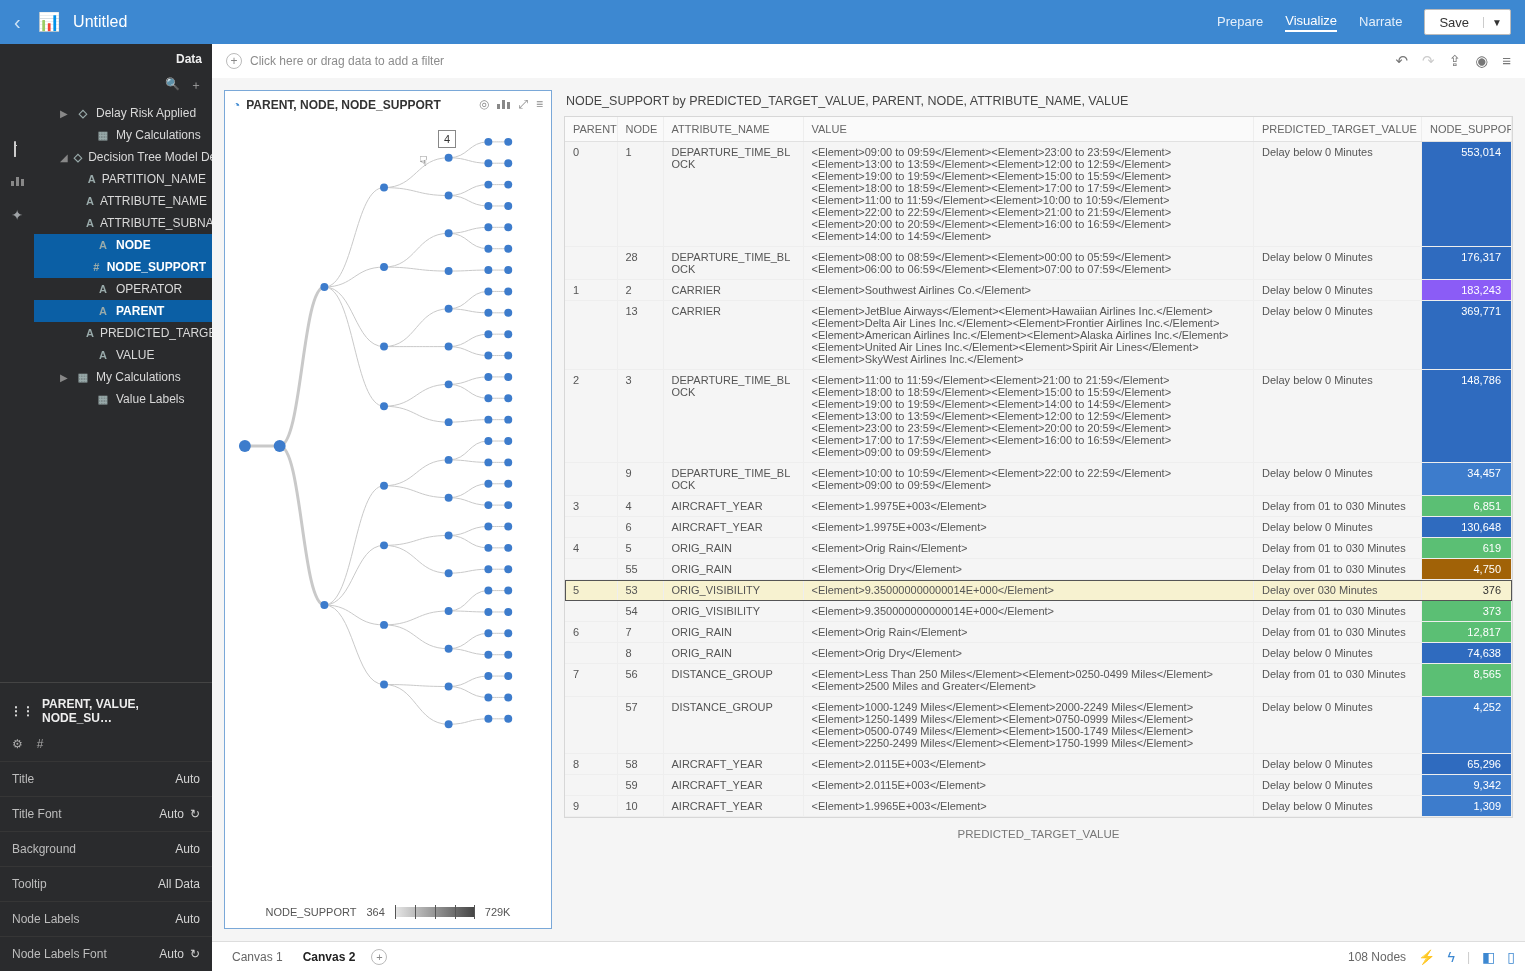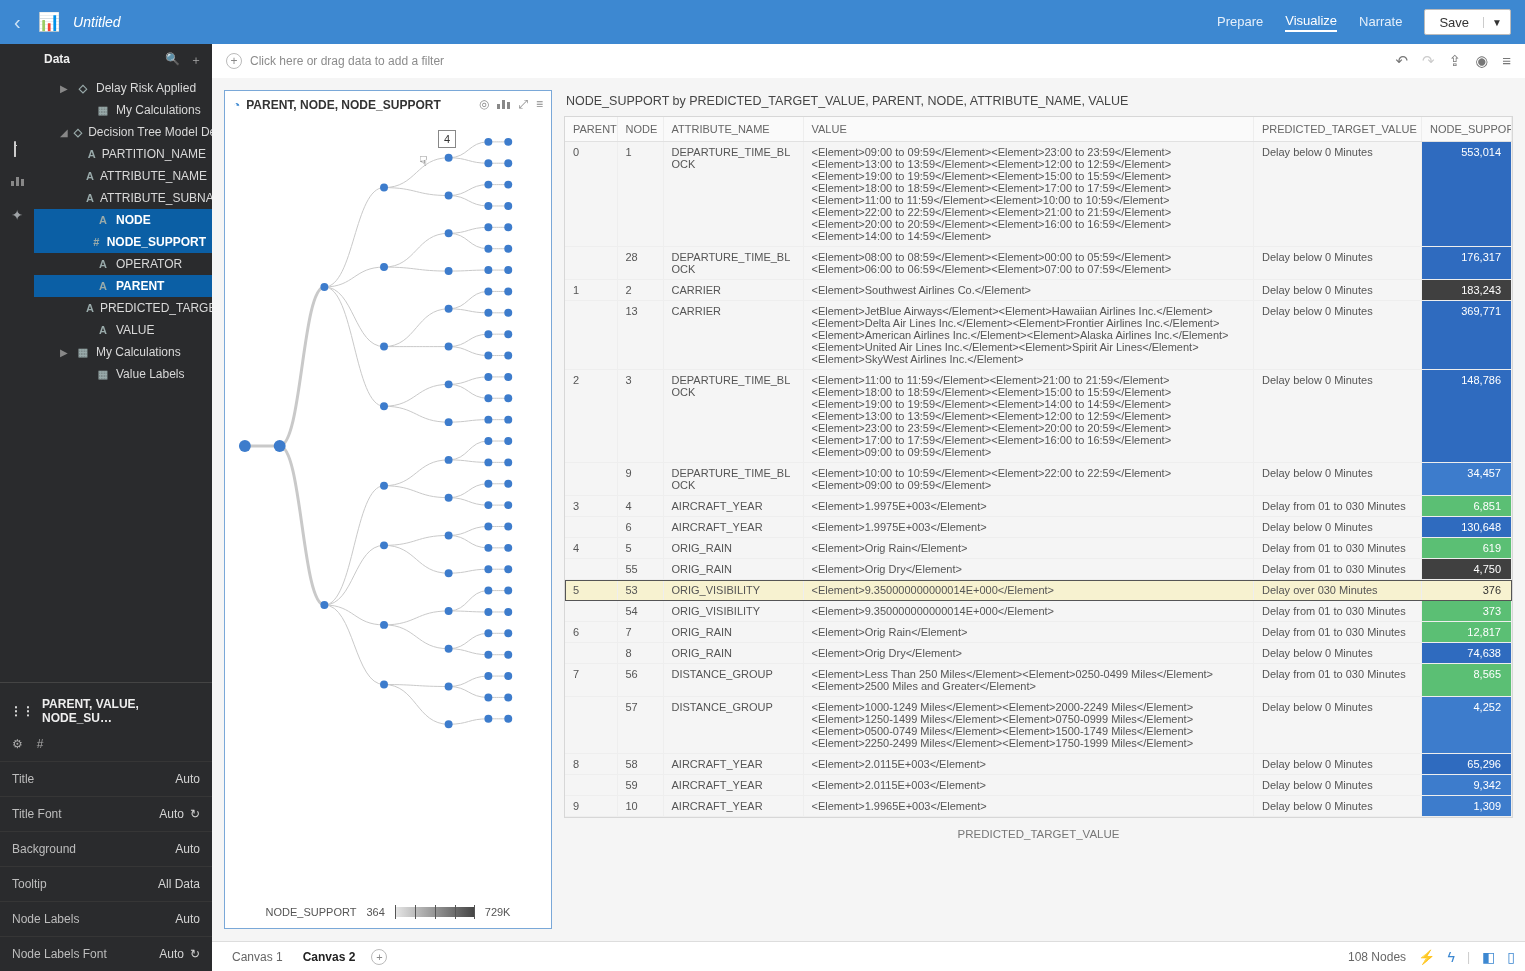--- a/index.html
+++ b/index.html
@@ -13,32 +13,32 @@
 .brand { margin-left:14px; font-size:15px; letter-spacing:.5px; color:#222; }
 .brand b { font-weight:700; }
 .appbar-right { margin-left:auto; display:flex; align-items:center; gap:14px; }
 .help-icon { font-size:15px; color:#888; }
 .avatar { width:26px; height:26px; border-radius:50%; background: radial-gradient(circle at 35% 35%, #cbb 0%, #a98 55%, #776 100%); border:2px solid #ddd; }
 
 
 .titlebar { display:flex; align-items:center; height:44px; background:#3d88d1; color:#fff; padding:0 14px; }
 .back-chevron { font-size:20px; color:#cfe3f5; cursor:pointer; }
 .doc-icon { margin:0 12px 0 18px; font-size:18px; }
-.doc-title { font-size:14px; font-weight:300;font-style:italic; }
+.doc-title { font-size:16px; font-weight:300; }
 .titlebar-right { margin-left:auto; display:flex; align-items:center; gap:22px; font-size:13px; }
 .tab-link { color:#e5effa; cursor:pointer; padding-bottom:2px; }
 .tab-link.active { color:#fff; border-bottom:2px solid #fff; }
 .save-btn { background:#fff; color:#333; border:1px solid #bbb; border-radius:2px; height:26px; display:flex; align-items:center; }
 .save-btn span { padding:0 14px; }
 .save-btn .dd { border-left:1px solid #ccc; padding:0 8px; font-size:10px; }
 
 
 .main { flex:1; display:flex; min-height:0; }
 .sidebar { width:212px; background:#2a2b2d; color:#ccc; display:flex; flex-direction:column; font-size:12px; }
-.side-head { display:flex; align-items:flex-start; padding:8px 10px; gap:11px; }
+.side-head { display:flex; align-items:flex-end; padding:8px 10px; gap:11px;flex-direction:column; }
 .side-head .t { font-weight:600; color:#eee; flex:1; }
 .side-icons { margin-left:auto; display:flex; gap:10px; color:#aaa; }
 .side-rail { position:absolute; left:0; top:80px; width:34px; display:flex; flex-direction:column; gap:18px; padding-top:18px; align-items:center; color:#9fa3a6; }
 .panel { padding-left:34px; }
 .tree-row { display:flex; align-items:center; height:22px; padding:0 6px 0 8px; gap:6px; cursor:pointer; white-space:nowrap; overflow:hidden; }
 .tree-row.sel { background:#0b5fa5; }
 .tree-row .caret { width:10px; font-size:10px; color:#888; }
 .tree-row .ic { width:14px; text-align:center; color:#9aa; font-weight:700; font-size:11px; }
 .tree-row .lbl { color:#d9d9d9; font-size:12px; }
 .tree-row.sel .lbl { color:#fff; font-weight:600; }
@@ -509,21 +509,21 @@
                     <td>&lt;Element&gt;08:00 to 08:59&lt;/Element&gt;&lt;Element&gt;00:00 to 05:59&lt;/Element&gt;&lt;Element&gt;06:00 to 06:59&lt;/Element&gt;&lt;Element&gt;07:00 to 07:59&lt;/Element&gt;</td>
                     <td>Delay below 0 Minutes</td>
                     <td class="ns" style="background:#2f6bbf;">176,317</td>
                   </tr>
                   <tr>
                     <td>1</td>
                     <td>2</td>
                     <td>CARRIER</td>
                     <td>&lt;Element&gt;Southwest Airlines Co.&lt;/Element&gt;</td>
                     <td>Delay below 0 Minutes</td>
-                    <td class="ns" style="background:#404040;">183,243</td>
+                    <td class="ns" style="background:#8b5cf6;">183,243</td>
                   </tr>
                   <tr>
                     <td></td>
                     <td>13</td>
                     <td>CARRIER</td>
                     <td>&lt;Element&gt;JetBlue Airways&lt;/Element&gt;&lt;Element&gt;Hawaiian Airlines Inc.&lt;/Element&gt;&lt;Element&gt;Delta Air Lines Inc.&lt;/Element&gt;&lt;Element&gt;Frontier Airlines Inc.&lt;/Element&gt;&lt;Element&gt;American Airlines Inc.&lt;/Element&gt;&lt;Element&gt;Alaska Airlines Inc.&lt;/Element&gt;&lt;Element&gt;United Air Lines Inc.&lt;/Element&gt;&lt;Element&gt;Spirit Air Lines&lt;/Element&gt;&lt;Element&gt;SkyWest Airlines Inc.&lt;/Element&gt;</td>
                     <td>Delay below 0 Minutes</td>
                     <td class="ns" style="background:#2f6bbf;">369,771</td>
                   </tr>
                   <tr>
@@ -565,21 +565,21 @@
                     <td>&lt;Element&gt;Orig Rain&lt;/Element&gt;</td>
                     <td>Delay from 01 to 030 Minutes</td>
                     <td class="ns" style="background:#5bbf74;">619</td>
                   </tr>
                   <tr>
                     <td></td>
                     <td>55</td>
                     <td>ORIG_RAIN</td>
                     <td>&lt;Element&gt;Orig Dry&lt;/Element&gt;</td>
                     <td>Delay from 01 to 030 Minutes</td>
-                    <td class="ns" style="background:#404040;">4,750</td>
+                    <td class="ns" style="background:#a16207;">4,750</td>
                   </tr>
                   <tr class="hl">
                     <td>5</td>
                     <td>53</td>
                     <td>ORIG_VISIBILITY</td>
                     <td>&lt;Element&gt;9.350000000000014E+000&lt;/Element&gt;</td>
                     <td>Delay over 030 Minutes</td>
                     <td class="ns" style="background:#f0cc4e;color:#333;">376</td>
                   </tr>
                   <tr>

